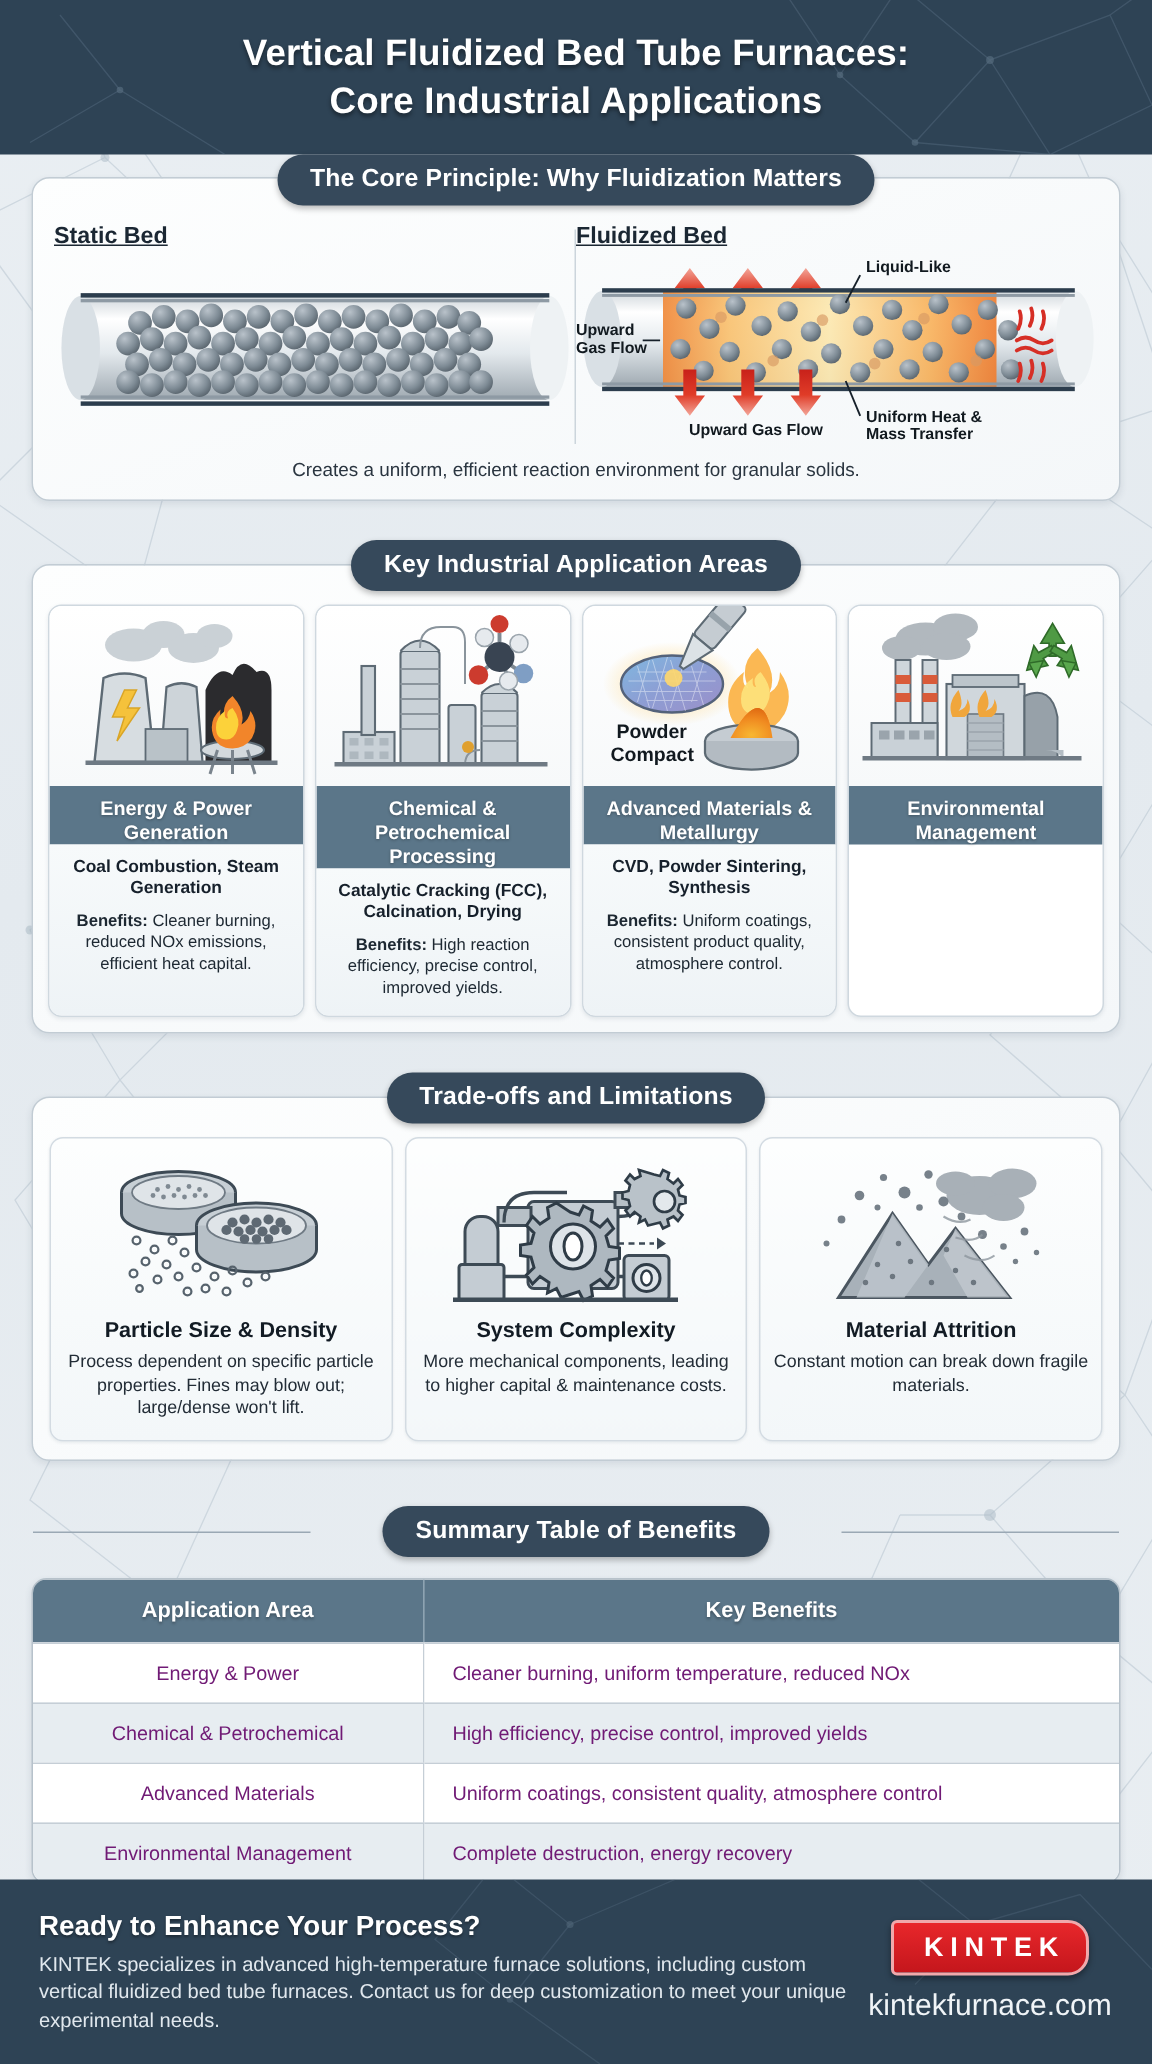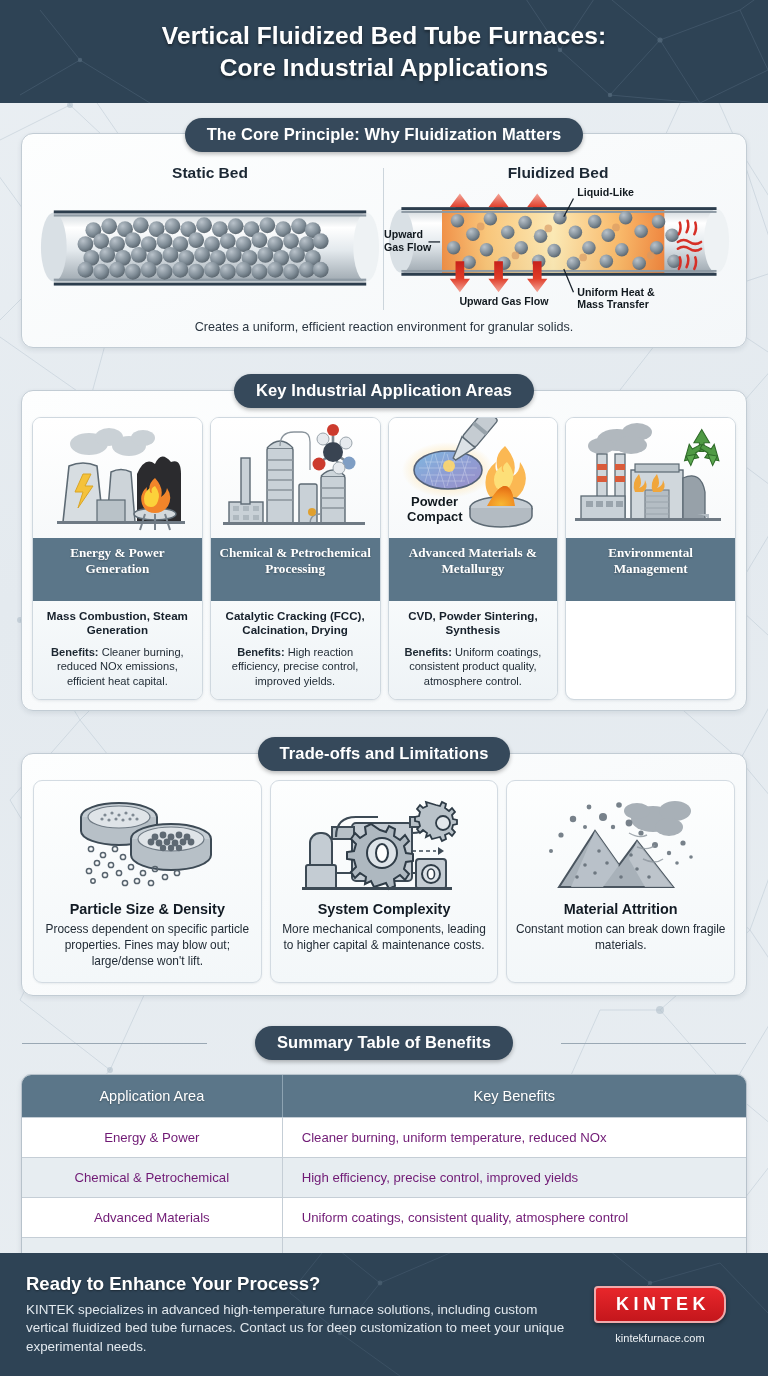--- a/index.html
+++ b/index.html
@@ -85,40 +85,41 @@
   .badge.with-rules::after  { right: 22px; }
 
   .panel {
     background: linear-gradient(160deg, #fdfefe 0%, #f4f7f9 100%);
     border: 1px solid #c2ccd4;
     border-radius: 12px;
     box-shadow: 0 2px 5px rgba(40,60,80,.10);
   }
 
   
-  #core-principle { margin-top: 15px; }
+  #core-principle { }
   #core-principle .panel {
     margin: -19px 21px 0;
     padding: 30px 14px 13px;
   }
   .bed-row { display: flex; }
   .bed-col { width: 50%; position: relative; }
   .bed-col.left::after {
     content: "";
     position: absolute;
     right: 0; top: 4px; bottom: 4px;
     width: 1px;
     background: #ccd5dc;
   }
   .bed-title {
-    text-align: center;
+    text-align: left;
     font-size: 15.5px;
     font-weight: bold;
     color: #1b2733;
     margin-bottom: 6px;
+    text-decoration: underline;
   }
   .bed-caption {
     text-align: center;
     font-size: 12.6px;
     color: #2a3540;
     margin-top: 6px;
   }
 
   
   #application-areas { margin-top: 26px; }
@@ -146,23 +147,22 @@
     padding: 4px;
   }
   .app-art svg { display: block; }
   .app-head {
     background: #5b7689;
     color: #ffffff;
     text-align: center;
     font-size: 13.2px;
     font-weight: bold;
     line-height: 1.2;
-    padding: 7px 4px 24px;
+    padding: 7px 4px 0;
     text-shadow: 0 1px 2px rgba(0,0,0,.3);
-    font-family: Liberation Serif, serif;
   }
   .app-body {
     background: linear-gradient(180deg,#f7fafb 0%,#eef3f6 100%);
     padding: 8px 7px 11px;
     flex: 1;
     text-align: center;
   }
   .app-proc {
     font-size: 11.6px;
     font-weight: bold;
@@ -216,21 +216,21 @@
     border: 1px solid #b7c2cb;
     border-radius: 10px;
     overflow: hidden;
     box-shadow: 0 2px 5px rgba(40,60,80,.12);
     background: #fff;
   }
   table.summary th {
     background: #5b7689;
     color: #ffffff;
     font-size: 14.5px;
-    font-weight: normal;
+    font-weight: bold;
     padding: 13px 6px;
     text-align: center;
     text-shadow: 0 1px 2px rgba(0,0,0,.3);
   }
   table.summary th:first-child { border-right: 1px solid #8da3b2; }
   table.summary td {
     font-size: 13.2px;
     color: #701a75;
     padding: 12px 10px;
     border-top: 1px solid #c5ced6;
@@ -283,21 +283,21 @@
     padding: 6px 14px 6px 18px;
     border-radius: 4px 14px 14px 4px;
     border: 2px solid #f0a9ab;
     box-shadow: 0 2px 4px rgba(0,0,0,.4);
     text-indent: 2px;
   }
   .logo-url {
     display: block;
     margin-top: 9px;
     color: #f0f4f7;
-    font-size: 11px;
+    font-size: 20px;
   }
 </style>
 </head>
 <body>
 
 <div class="page">
 
   <svg class="bg-net" viewBox="0 0 768 1376" preserveAspectRatio="none">
     <g stroke="#b9c6d1" stroke-width="0.9" fill="none" opacity="0.55">
       <path d="M-20 150 L70 105 L150 180 L60 260 Z"></path>
@@ -599,21 +599,21 @@
               <ellipse cx="118" cy="96" rx="21" ry="6" fill="#d3d9dd" stroke="#5d6a74" stroke-width="1.4"></ellipse>
               <path d="M108 96 L103 112 M128 96 L133 112 M118 96 L118 112" stroke="#7a848d" stroke-width="2"></path>
               <path d="M118 60 q9 10 6 19 q5 -3 6 -9 q6 9 1 18 q-5 7 -13 7 q-10 0 -13 -9 q-3 -10 5 -17 q-1 7 3 8 q-3 -11 5 -17 z" fill="#f2852a"></path>
               <path d="M118 68 q6 8 3 15 q-2 6 -7 6 q-7 0 -7 -8 q0 -7 6 -11 q-1 5 2 5 q-2 -5 3 -7 z" fill="#fcd23a"></path>
               <path d="M46 56 L38 74 L46 74 L41 90 L56 68 L48 68 L54 56 Z" fill="#f5c23b" stroke="#d9a527" stroke-width="1"></path>
               <rect x="20" y="103" width="128" height="3" fill="#6f7a84"></rect>
             </svg>
           </div>
           <div class="app-head">Energy &amp; Power Generation</div>
           <div class="app-body">
-            <div class="app-proc">Mass Combustion, Steam Generation</div>
+            <div class="app-proc">Coal Combustion, Steam Generation</div>
             <div class="app-ben">
               <b>Benefits:</b>
               <span>Cleaner burning, reduced NOx emissions, efficient heat capital.</span>
             </div>
           </div>
         </div>
 
         <div class="app-card">
           <div class="app-art">
             <svg width="160" height="116" viewBox="0 0 160 116">

